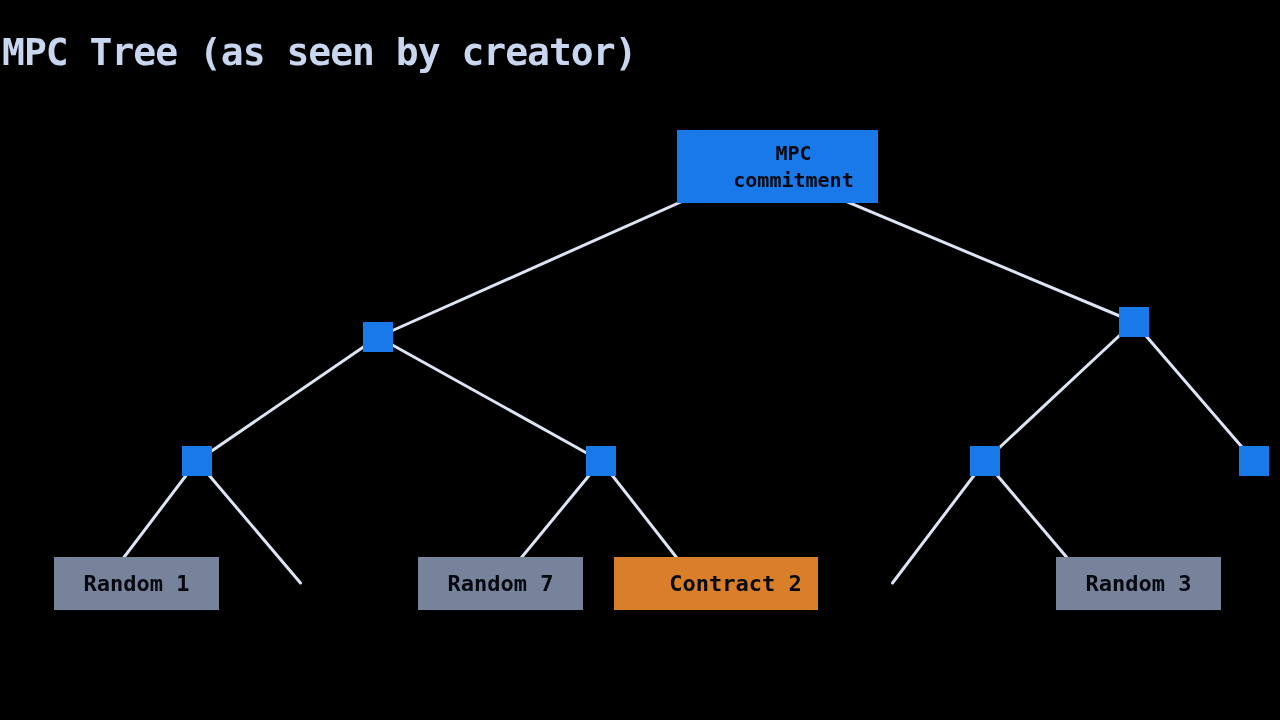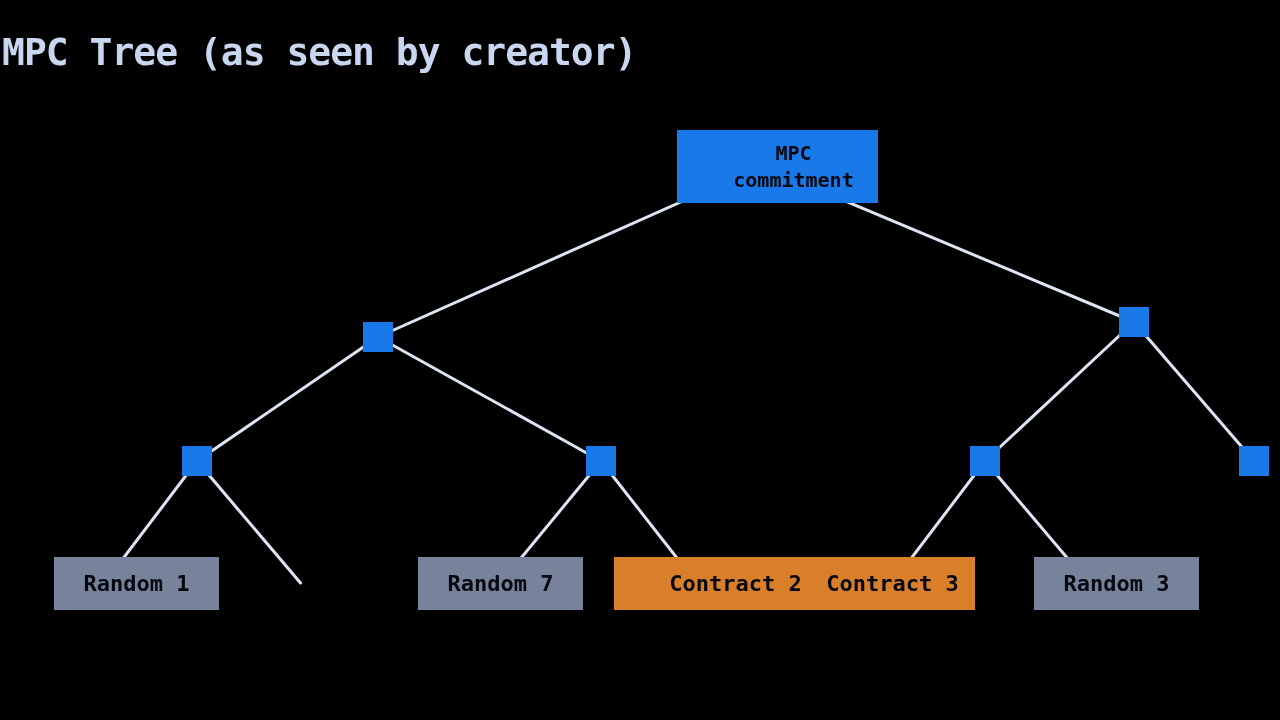--- a/index.html
+++ b/index.html
@@ -80,21 +80,21 @@
     color: var(--node_text, #06080f);
     white-space: nowrap;
   }
   .leaf.random   { background: var(--leaf_gray, #76839b); }
   .leaf.contract { background: var(--leaf_orange, #d97e29); }
   .leaf-1 { left: 22px; margin-left: 32px; }
   .leaf-2 { left: 218px; }
   .leaf-3 { left: 418px; }
   .leaf-4 { left: 614px; padding-left: 39px; }
   .leaf-5 { left: 810px; }
-  .leaf-6 { left: 1034px; }
+  .leaf-6 { left: 1056px; }
 </style>
 </head>
 <body>
 
 <div id="stage">
 
   <div class="title">MPC Tree (as seen by creator)</div>
 
   <svg class="edges" viewBox="0 0 1280 720">
     <line x1="761.5" y1="166" x2="378" y2="337"></line>
@@ -117,16 +117,15 @@
   <div class="square sq-left"></div>
   <div class="square sq-right"></div>
   <div class="square sq-ll"></div>
   <div class="square sq-lr"></div>
   <div class="square sq-rl"></div>
   <div class="square sq-rr"></div>
 
   <div class="leaf random   leaf-1">Random 1</div>
   <div class="leaf random   leaf-3">Random 7</div>
   <div class="leaf contract leaf-4">Contract 2</div>
-  <div class="leaf contract leaf-5">Contract 3</div>
   <div class="leaf random   leaf-6">Random 3</div>
 
 </div>
 
 </body></html>

